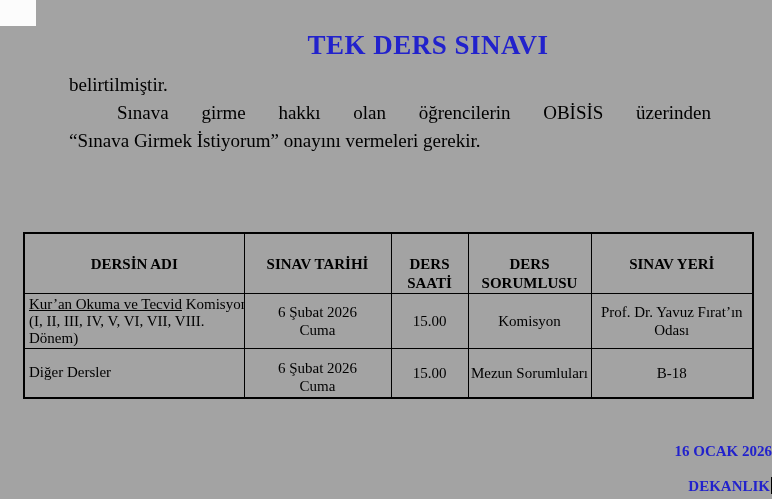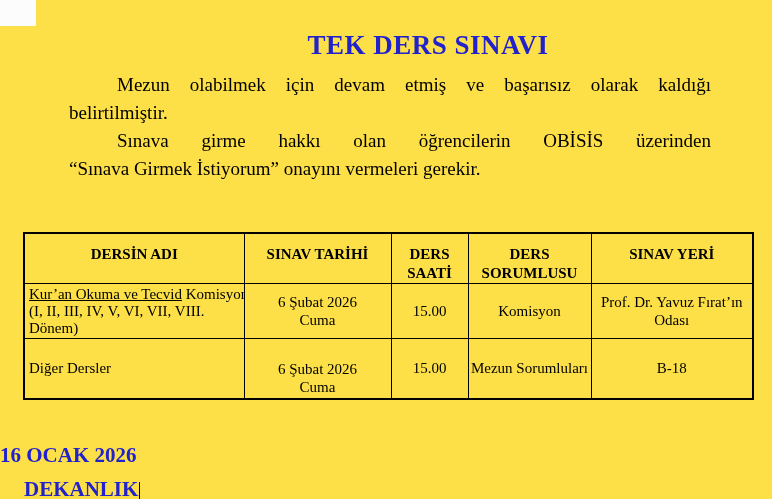--- a/index.html
+++ b/index.html
@@ -4,21 +4,21 @@
 <style>
   * { margin: 0; padding: 0; box-sizing: border-box; }
   html, body { background: #ffffff; }
   body {
     width: 772px; height: 499px;
     position: relative;
     overflow: hidden;
     font-family: "Liberation Serif", "DejaVu Serif", serif;
     color: #000000;
   }
-  .page { position: absolute; inset: 0; background: #fde047; }
+  .page { position: absolute; inset: 0; background: #a3a3a3; }
 
   .corner-artifact {
     position: absolute; left: 0; top: 0;
     width: 36px; height: 26px;
     background: #fcfcfc;
   }
 
   .doc-title {
     position: absolute; top: 30px; left: 84px; right: 0;
     text-align: center;
@@ -44,43 +44,43 @@
   }
   table.exam-table th, table.exam-table td {
     border: 1px solid #000;
     font-size: 15px;
     overflow: hidden;
   }
   table.exam-table th {
     font-weight: bold;
     text-align: center;
     vertical-align: top;
-    padding-top: 11px;
+    padding-top: 21px;
     line-height: 19px;
     height: 40px;
   }
   tr.row-1 { height: 55px; }
-  tr.row-2 { height: 60px; }
+  tr.row-2 { height: 49px; }
   td.cell-course {
     text-align: left;
     padding-left: 4px; padding-right: 2px;
     line-height: 17px;
   }
   tr.row-1 td.cell-course { vertical-align: top; padding-top: 2px; }
   tr.row-2 td.cell-course { vertical-align: middle; }
   td.cell-center { text-align: center; vertical-align: middle; line-height: 18px; }
   td.cell-date-bottom { text-align: center; vertical-align: bottom; padding-bottom: 2px; line-height: 18px; }
   .u { text-decoration: underline; }
   .nw { white-space: nowrap; }
 
   .footer-date, .footer-sig {
     position: absolute; left: 0; width: 100%;
-    text-align: left;
+    text-align: right;
     font-weight: bold;
-    font-size: 21px;
+    font-size: 15px;
     color: #2222cc;
   }
   .footer-date { top: 443px; }
   .footer-sig  { top: 477px; padding-left: 24px; }
   .caret {
     display: inline-block;
     width: 1px; height: 17px;
     background: #000;
     margin-left: 1px;
     vertical-align: -3px;
@@ -89,21 +89,20 @@
 </head>
 <body>
 
 <div class="page">
 
   <div class="corner-artifact"></div>
 
   <div class="doc-title">TEK DERS SINAVI</div>
 
   <div class="paragraphs">
-    <div class="pline just indent">Mezun olabilmek için devam etmiş ve başarısız olarak kaldığı</div>
     <div class="pline">belirtilmiştir.</div>
     <div class="pline just indent">Sınava girme hakkı olan öğrencilerin OBİSİS üzerinden</div>
     <div class="pline">“Sınava Girmek İstiyorum” onayını vermeleri gerekir.</div>
   </div>
 
   <div class="exam-table-wrap">
     <table class="exam-table">
       <colgroup>
         <col style="width:220px">
         <col style="width:147px">

